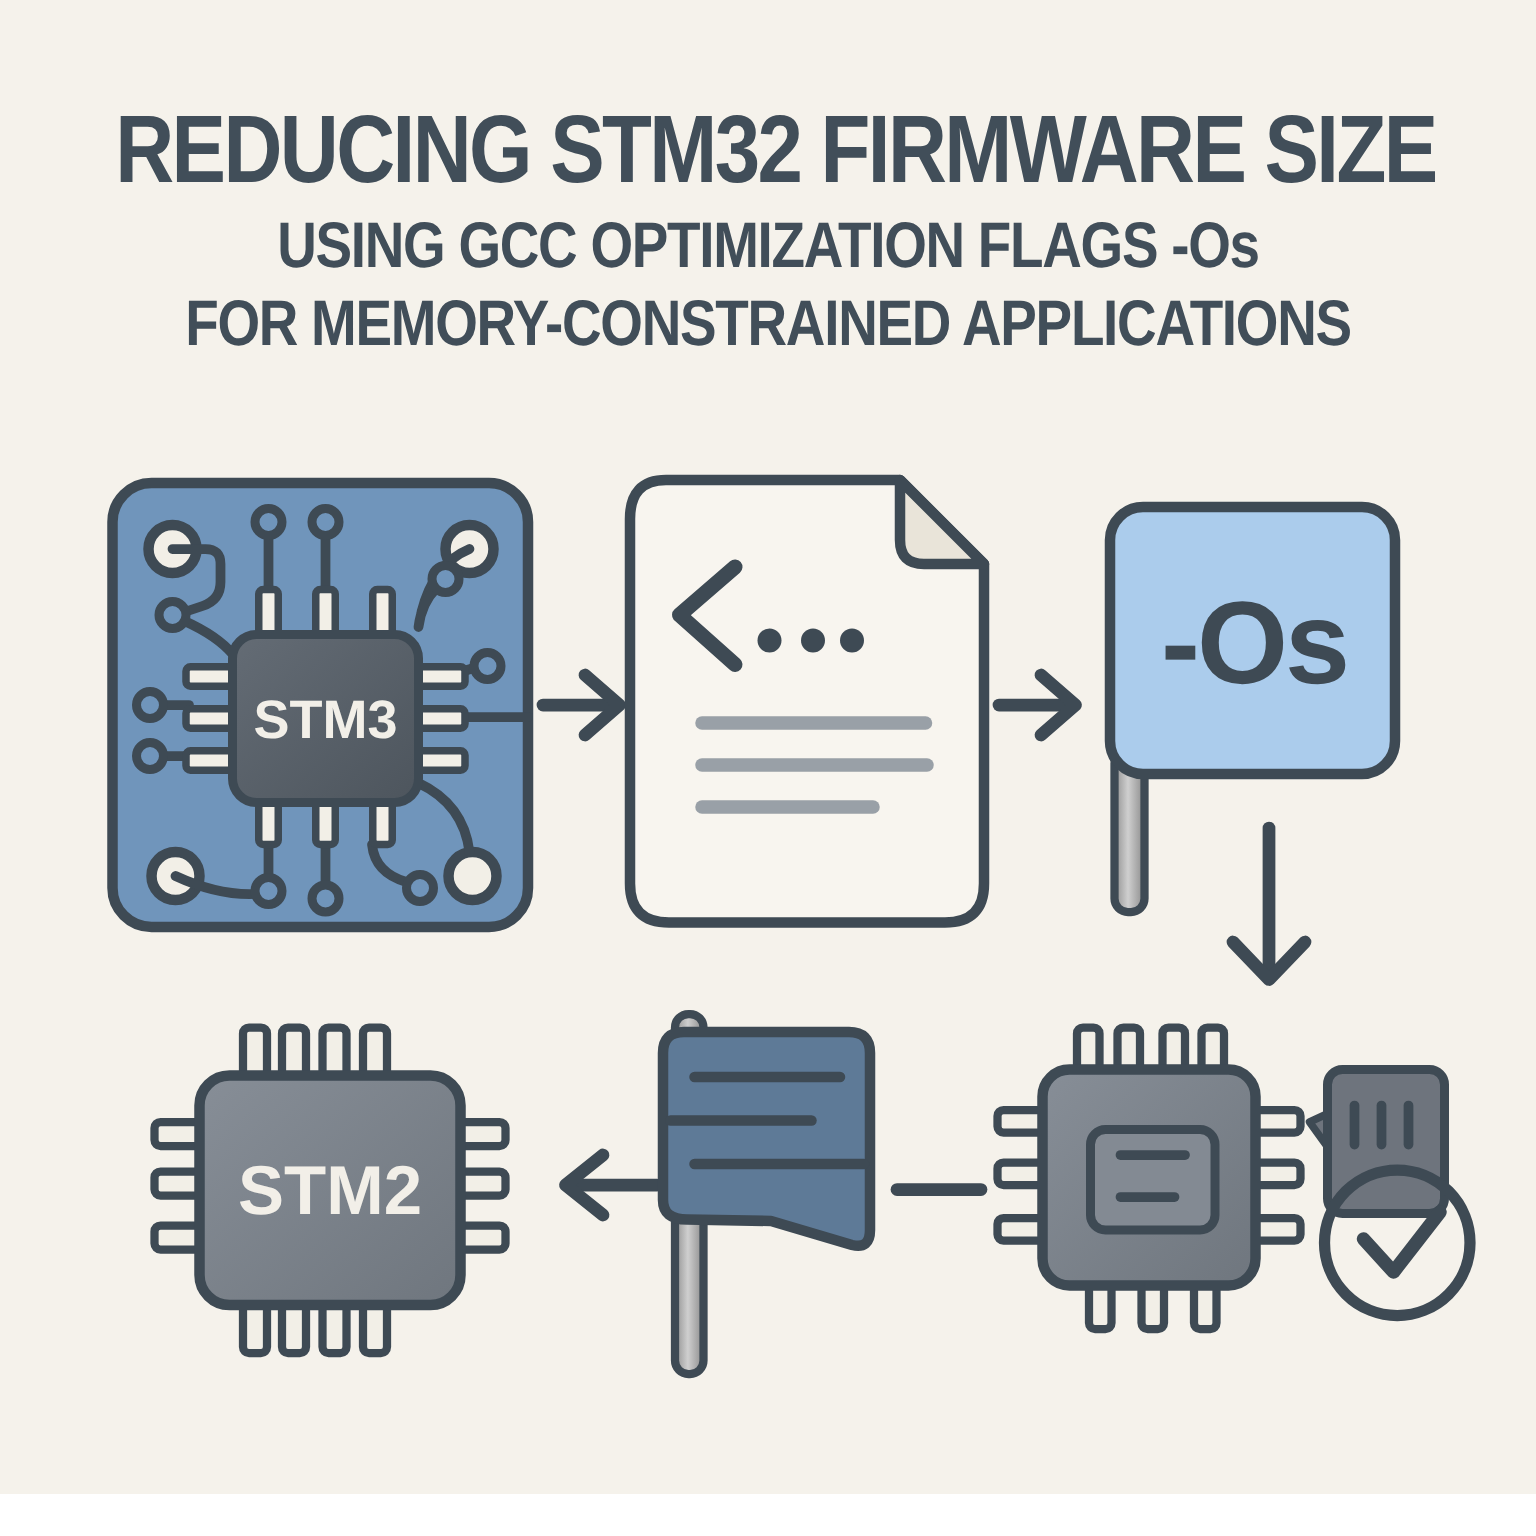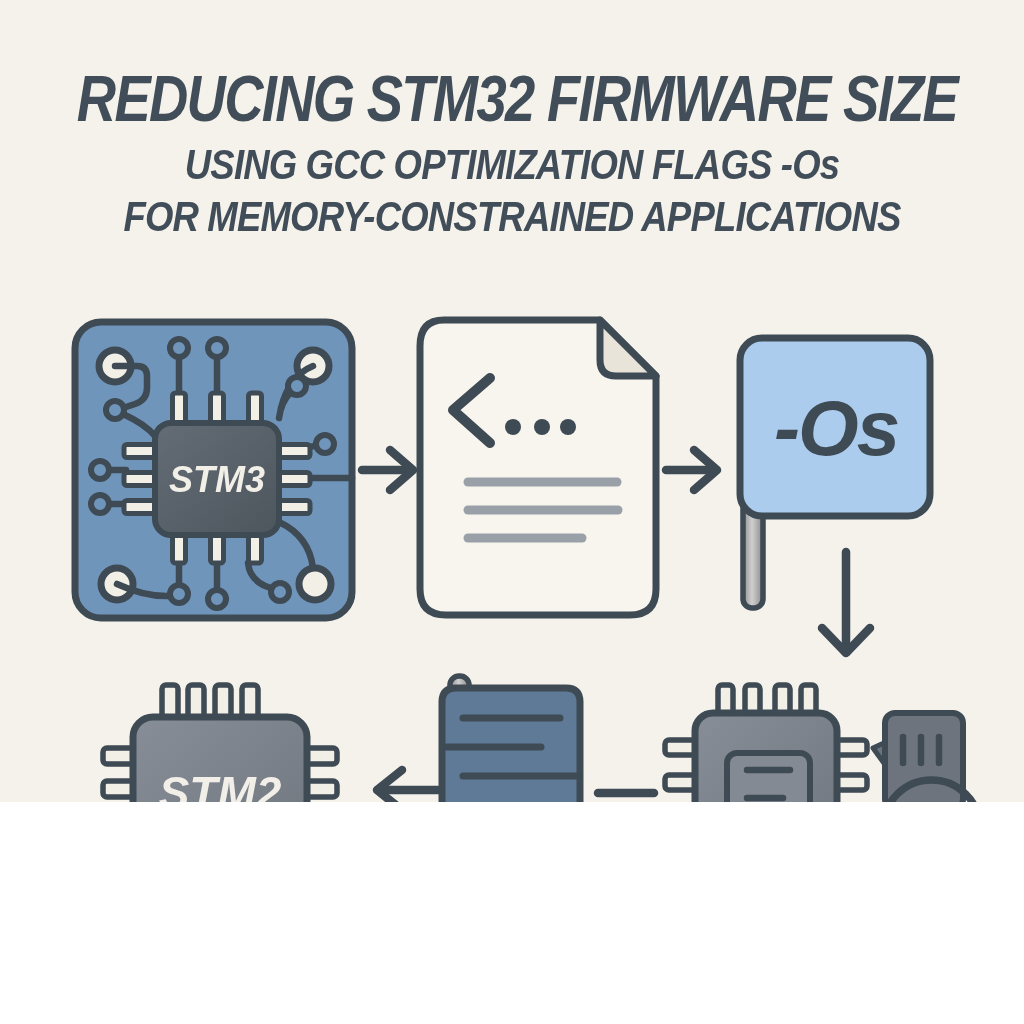--- a/index.html
+++ b/index.html
@@ -1,20 +1,19 @@
 <!DOCTYPE html>
 <html style="--background: #f5f2eb; --outline: #3e4a54; --title-text: #414e59; --board-blue: #7095bb; --flag-blue: #abccec; --banner-blue: #5e7a97; --paper: #f8f5ef; --fold-cream: #e9e4d9; --doc-line: #99a0a7; --pin-cream: #f2efe7; --card-gray: #6e747d; --label-cream: #f2efe8;"><head>
 <meta charset="utf-8">
 <style>
   html,body{margin:0;padding:0;}
   .poster{
-    position:relative;width:1024px;height:802px;overflow:hidden;
+    position:relative;width:1024px;height:996px;overflow:hidden;
     background:var(--background,#f5f2eb);
     font-family:"Liberation Sans",sans-serif;
-    font-style:italic;
   }
   .title-line{
     position:absolute;left:0;width:1024px;text-align:center;
     color:var(--title-text,#414e59);font-weight:bold;white-space:nowrap;
     transform:scaleX(0.85);transform-origin:512px 0;
   }
   .t1{top:62px;font-size:64px;letter-spacing:-2px;}
   .t2{top:140px;font-size:43px;letter-spacing:-1px;}
   .t3{top:192px;font-size:43px;letter-spacing:-1px;}
   svg.diagram{position:absolute;left:0;top:0;}

